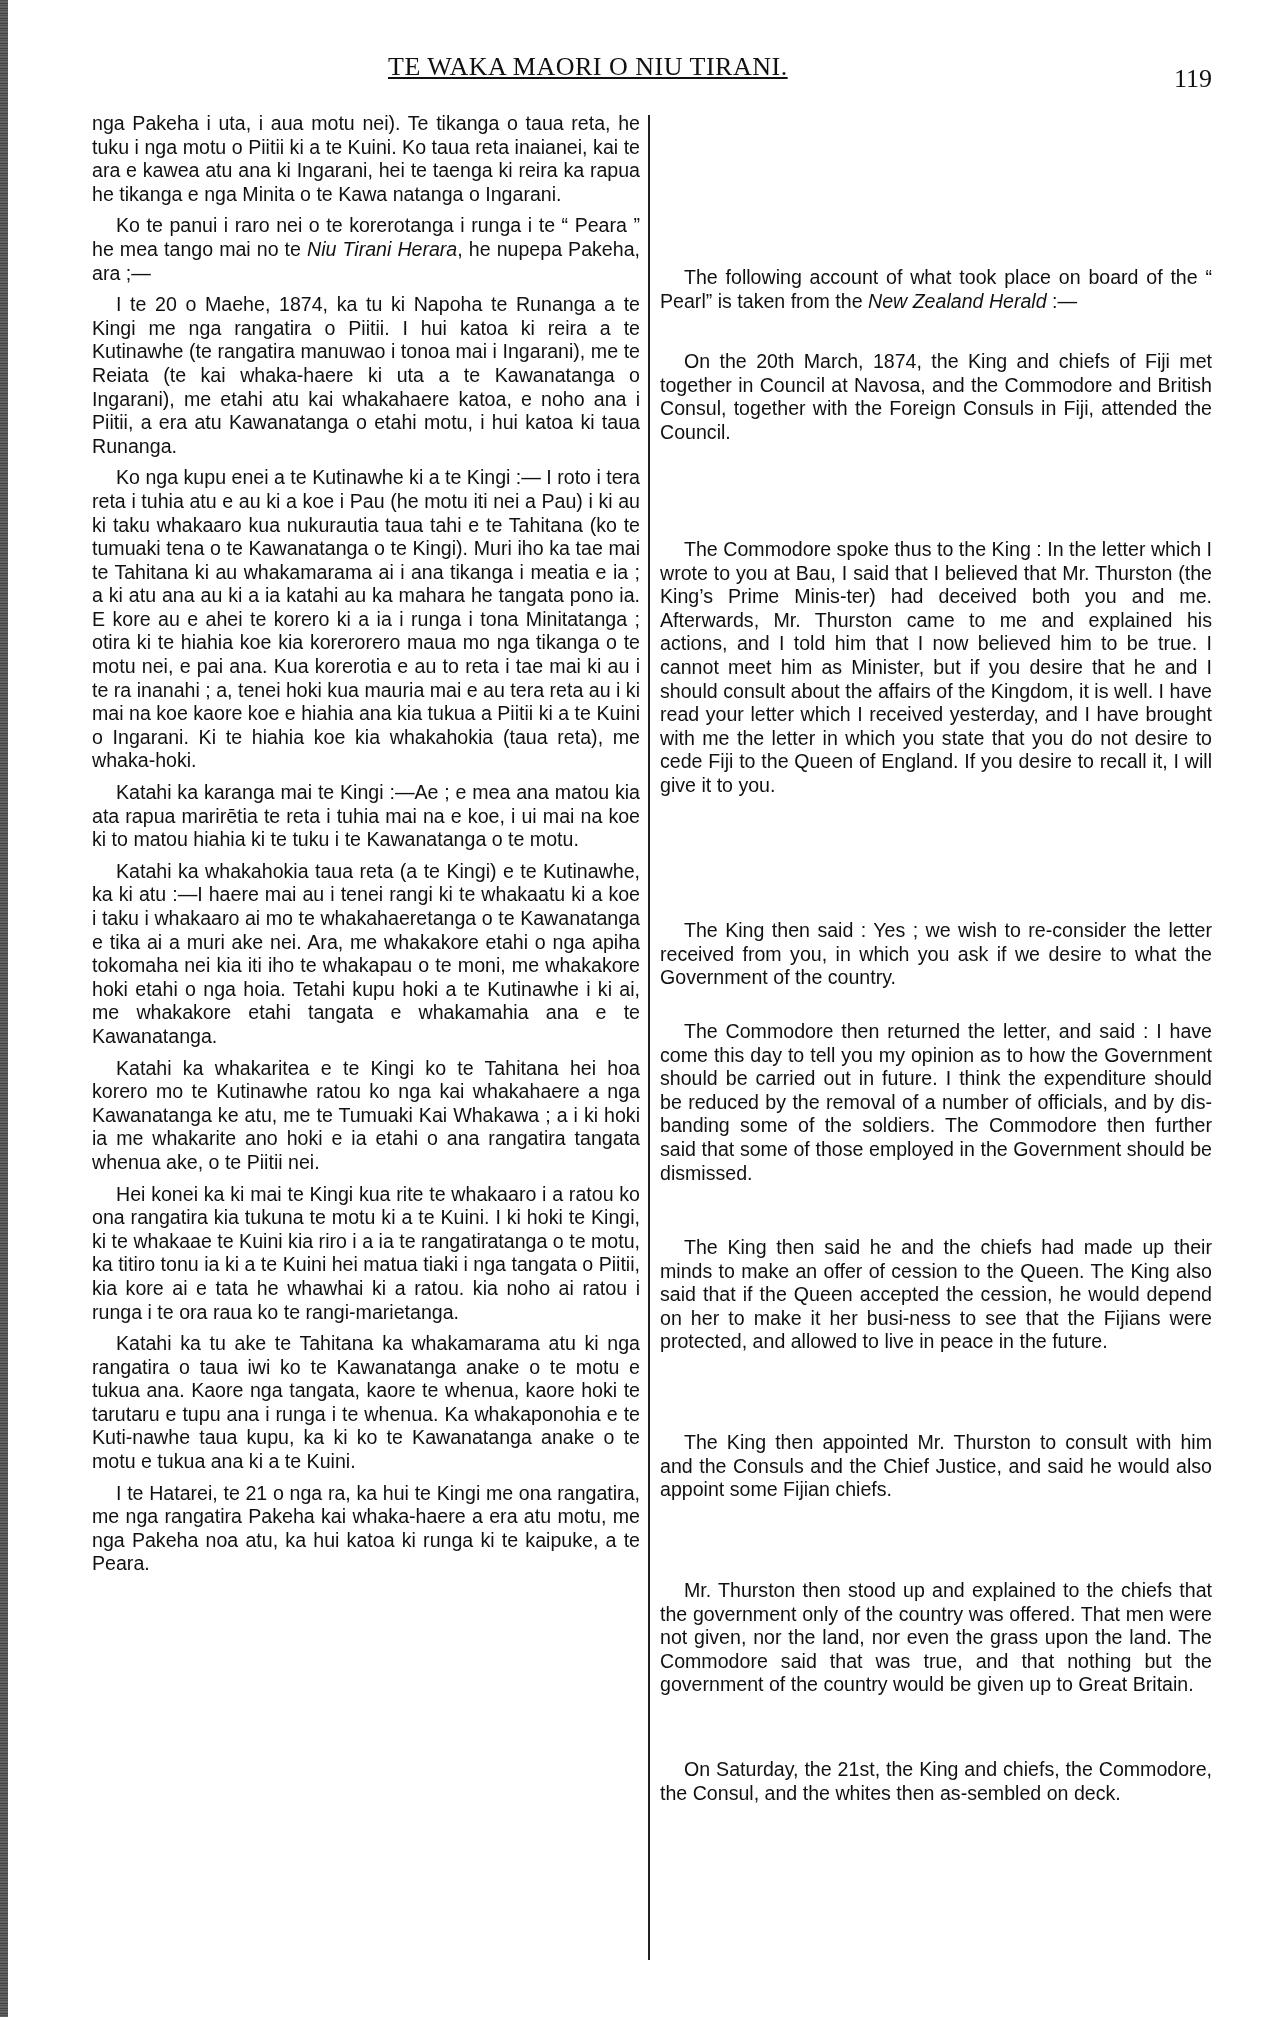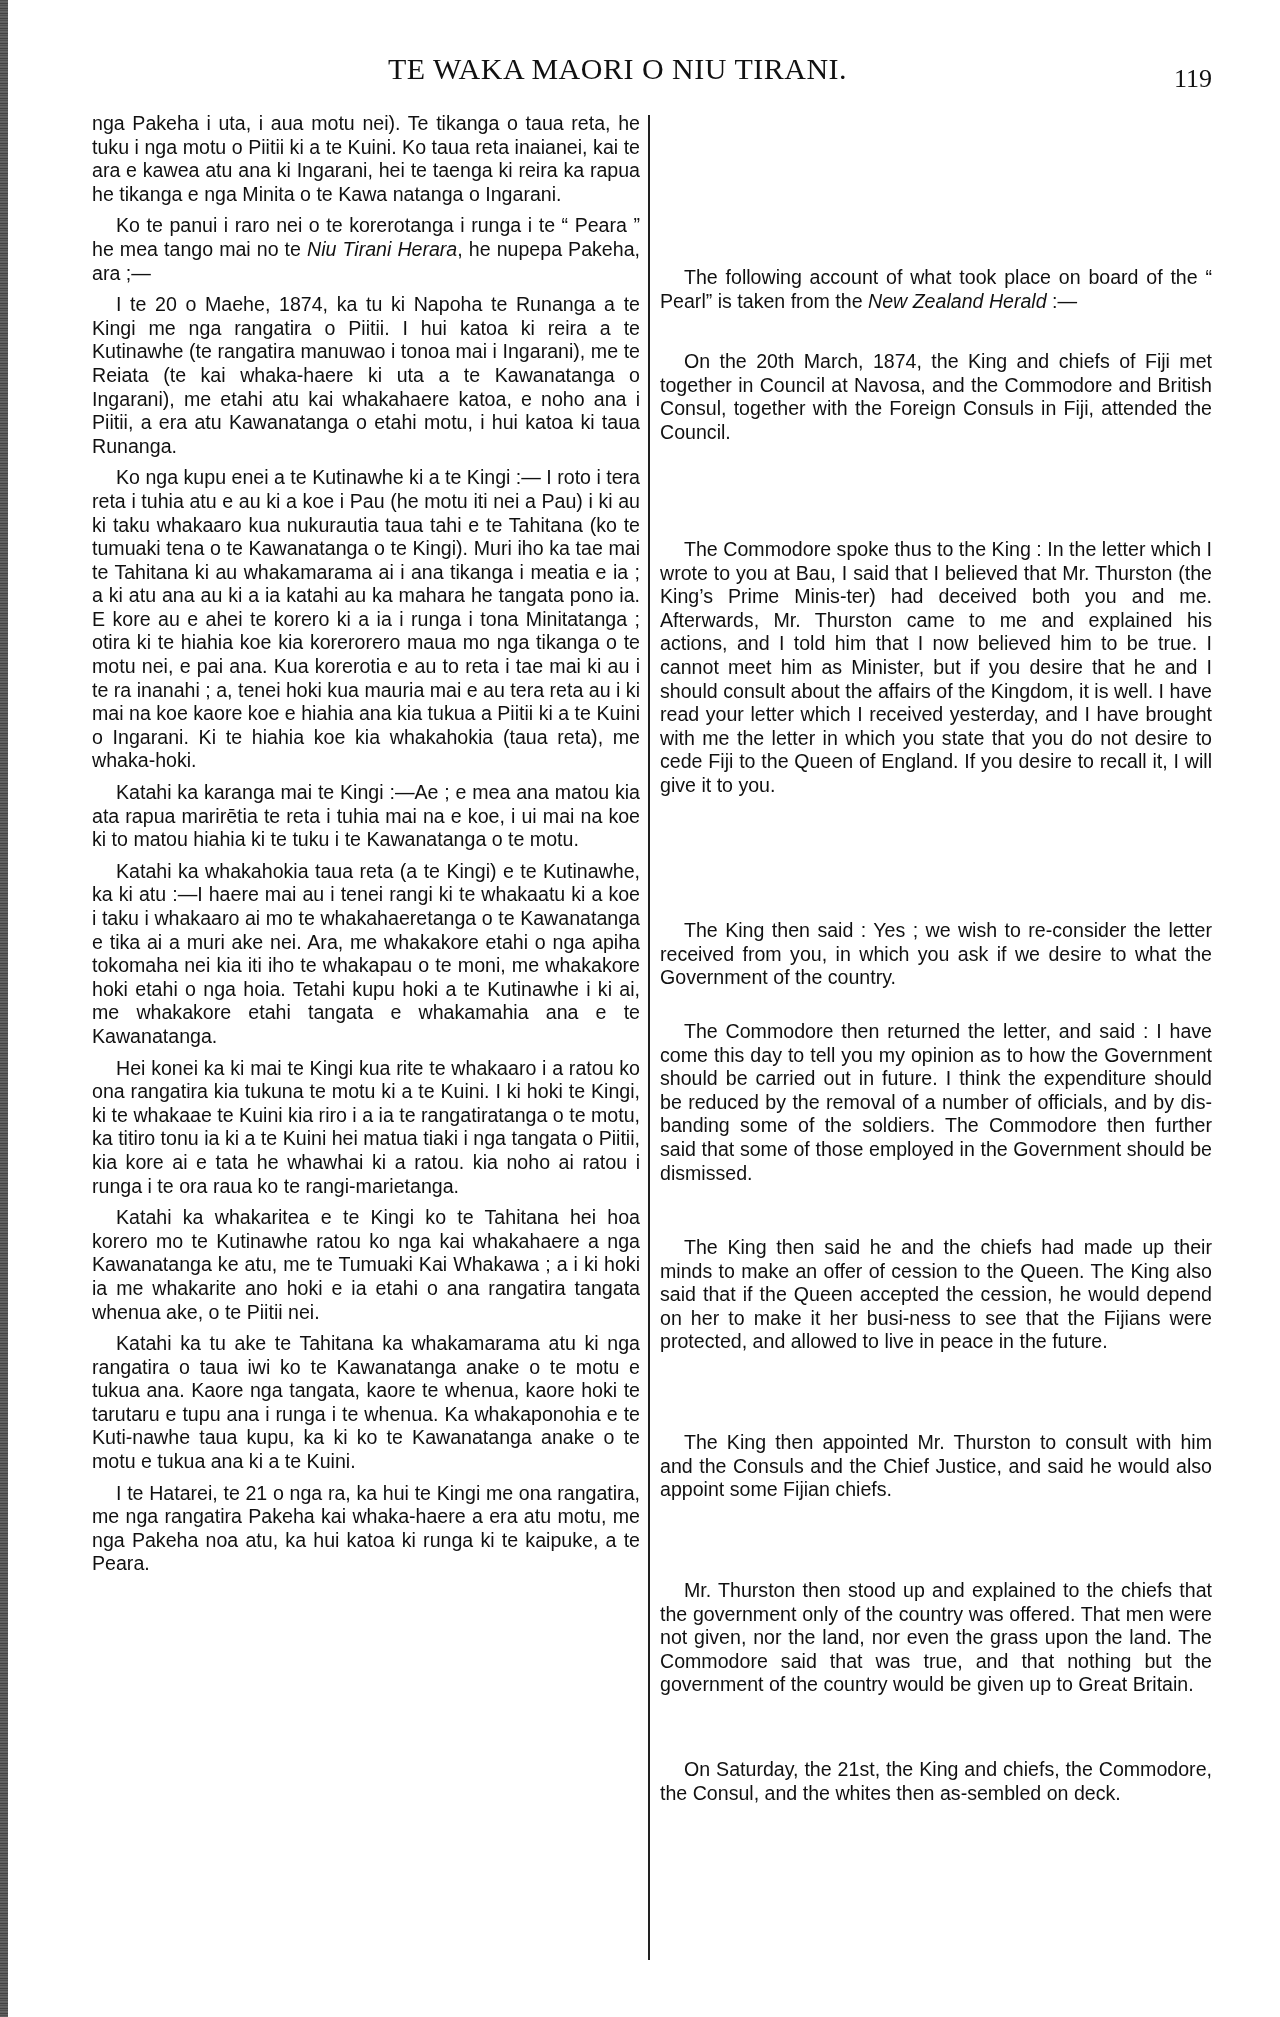--- a/index.html
+++ b/index.html
@@ -15,21 +15,21 @@
     position: absolute; left: 0; top: 0; width: 8px; height: 2017px;
     background: repeating-linear-gradient(180deg, #222 0px, #555 2px, #111 4px, #777 5px);
     opacity: 0.85;
   }
   .header {
     position: absolute; top: 52px; left: 92px; width: 1120px; height: 36px;
   }
   .running-title {
     position: absolute; left: 296px; top: 0;
     font-family: "Liberation Serif", serif;
-    font-size: 30px; letter-spacing: 0.5px;
+    font-size: 26px; letter-spacing: 0.5px; text-decoration: underline;
   }
   .page-number {
     position: absolute; right: 0; top: 12px;
     font-family: "Liberation Serif", serif;
     font-size: 26px; font-weight: normal;
   }
   .divider {
     position: absolute; left: 648px; top: 115px; width: 2px; height: 1845px;
     background: #222;
   }
@@ -58,22 +58,22 @@
 
 <div class="divider"></div>
 
 <div class="col col-left">
   <p class="noindent">nga Pakeha i uta, i aua motu nei). Te tikanga o taua reta, he tuku i nga motu o Piitii ki a te Kuini. Ko taua reta inaianei, kai te ara e kawea atu ana ki Ingarani, hei te taenga ki reira ka rapua he tikanga e nga Minita o te Kawa natanga o Ingarani.</p>
   <p><span>Ko te panui i raro nei o te korerotanga i runga i te “ Peara ” he mea tango mai no te </span><span class="ital">Niu Tirani Herara</span><span>, he nupepa Pakeha, ara ;—</span></p>
   <p>I te 20 o Maehe, 1874, ka tu ki Napoha te Runanga a te Kingi me nga rangatira o Piitii. I hui katoa ki reira a te Kutinawhe (te rangatira manuwao i tonoa mai i Ingarani), me te Reiata (te kai whaka-haere ki uta a te Kawanatanga o Ingarani), me etahi atu kai whakahaere katoa, e noho ana i Piitii, a era atu Kawanatanga o etahi motu, i hui katoa ki taua Runanga.</p>
   <p>Ko nga kupu enei a te Kutinawhe ki a te Kingi :— I roto i tera reta i tuhia atu e au ki a koe i Pau (he motu iti nei a Pau) i ki au ki taku whakaaro kua nukurautia taua tahi e te Tahitana (ko te tumuaki tena o te Kawanatanga o te Kingi). Muri iho ka tae mai te Tahitana ki au whakamarama ai i ana tikanga i meatia e ia ; a ki atu ana au ki a ia katahi au ka mahara he tangata pono ia. E kore au e ahei te korero ki a ia i runga i tona Minitatanga ; otira ki te hiahia koe kia korerorero maua mo nga tikanga o te motu nei, e pai ana. Kua korerotia e au to reta i tae mai ki au i te ra inanahi ; a, tenei hoki kua mauria mai e au tera reta au i ki mai na koe kaore koe e hiahia ana kia tukua a Piitii ki a te Kuini o Ingarani. Ki te hiahia koe kia whakahokia (taua reta), me whaka-hoki.</p>
   <p>Katahi ka karanga mai te Kingi :—Ae ; e mea ana matou kia ata rapua marirētia te reta i tuhia mai na e koe, i ui mai na koe ki to matou hiahia ki te tuku i te Kawanatanga o te motu.</p>
   <p>Katahi ka whakahokia taua reta (a te Kingi) e te Kutinawhe, ka ki atu :—I haere mai au i tenei rangi ki te whakaatu ki a koe i taku i whakaaro ai mo te whakahaeretanga o te Kawanatanga e tika ai a muri ake nei. Ara, me whakakore etahi o nga apiha tokomaha nei kia iti iho te whakapau o te moni, me whakakore hoki etahi o nga hoia. Tetahi kupu hoki a te Kutinawhe i ki ai, me whakakore etahi tangata e whakamahia ana e te Kawanatanga.</p>
+  <p>Katahi ka whakaritea e te Kingi ko te Tahitana hei hoa korero mo te Kutinawhe ratou ko nga kai whakahaere a nga Kawanatanga ke atu, me te Tumuaki Kai Whakawa ; a i ki hoki ia me whakarite ano hoki e ia etahi o ana rangatira tangata whenua ake, o te Piitii nei.</p>
   <p>Hei konei ka ki mai te Kingi kua rite te whakaaro i a ratou ko ona rangatira kia tukuna te motu ki a te Kuini. I ki hoki te Kingi, ki te whakaae te Kuini kia riro i a ia te rangatiratanga o te motu, ka titiro tonu ia ki a te Kuini hei matua tiaki i nga tangata o Piitii, kia kore ai e tata he whawhai ki a ratou. kia noho ai ratou i runga i te ora raua ko te rangi-marietanga.</p>
-  <p>Katahi ka whakaritea e te Kingi ko te Tahitana hei hoa korero mo te Kutinawhe ratou ko nga kai whakahaere a nga Kawanatanga ke atu, me te Tumuaki Kai Whakawa ; a i ki hoki ia me whakarite ano hoki e ia etahi o ana rangatira tangata whenua ake, o te Piitii nei.</p>
   <p>Katahi ka tu ake te Tahitana ka whakamarama atu ki nga rangatira o taua iwi ko te Kawanatanga anake o te motu e tukua ana. Kaore nga tangata, kaore te whenua, kaore hoki te tarutaru e tupu ana i runga i te whenua. Ka whakaponohia e te Kuti-nawhe taua kupu, ka ki ko te Kawanatanga anake o te motu e tukua ana ki a te Kuini.</p>
   <p>I te Hatarei, te 21 o nga ra, ka hui te Kingi me ona rangatira, me nga rangatira Pakeha kai whaka-haere a era atu motu, me nga Pakeha noa atu, ka hui katoa ki runga ki te kaipuke, a te Peara.</p>
 </div>
 
 <div class="col col-right" style="top:0;height:2017px;">
   <p style="position:absolute;top:240px;width:552px;"><span>The following account of what took place on board of the “ Pearl” is taken from the </span><span class="ital">New Zealand Herald</span><span> :—</span></p>
   <p style="position:absolute;top:324px;width:552px;">On the 20th March, 1874, the King and chiefs of Fiji met together in Council at Navosa, and the Commodore and British Consul, together with the Foreign Consuls in Fiji, attended the Council.</p>
   <p style="position:absolute;top:512px;width:552px;">The Commodore spoke thus to the King : In the letter which I wrote to you at Bau, I said that I believed that Mr. Thurston (the King’s Prime Minis-ter) had deceived both you and me. Afterwards, Mr. Thurston came to me and explained his actions, and I told him that I now believed him to be true. I cannot meet him as Minister, but if you desire that he and I should consult about the affairs of the Kingdom, it is well. I have read your letter which I received yesterday, and I have brought with me the letter in which you state that you do not desire to cede Fiji to the Queen of England. If you desire to recall it, I will give it to you.</p>
   <p style="position:absolute;top:893px;width:552px;">The King then said : Yes ; we wish to re-consider the letter received from you, in which you ask if we desire to what the Government of the country.</p>
   <p style="position:absolute;top:994px;width:552px;">The Commodore then returned the letter, and said : I have come this day to tell you my opinion as to how the Government should be carried out in future. I think the expenditure should be reduced by the removal of a number of officials, and by dis-banding some of the soldiers. The Commodore then further said that some of those employed in the Government should be dismissed.</p>

